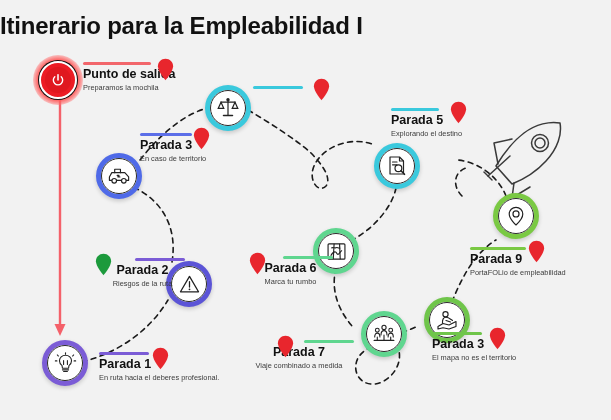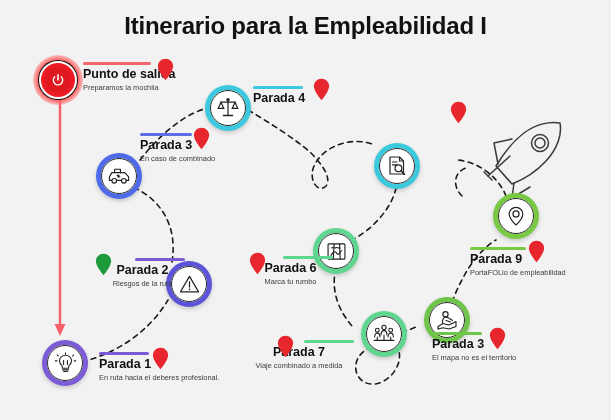--- a/index.html
+++ b/index.html
@@ -8,21 +8,21 @@
     background:#f2f2f2;
     font-family:"Liberation Sans", sans-serif;
     overflow:hidden;
     position:relative;
   }
   #stage{position:absolute;left:0;top:0;width:611px;height:420px;}
 
   
   .title{
     position:absolute;left:0;top:12px;width:611px;
-    text-align:center;
+    text-align:left;
     font-size:24px;font-weight:bold;color:#111111;
     letter-spacing:-0.2px;
   }
 
   
   #paths{position:absolute;left:0;top:0;width:611px;height:420px;}
 
   
   .node{
     position:absolute;
@@ -175,61 +175,65 @@
           <circle cx="12" cy="3.8" r="1.1" fill="#222"></circle>
           <path d="M 5 6.2 L 2.2 12.4 L 7.8 12.4 Z"></path>
           <path d="M 19 6.2 L 16.2 12.4 L 21.8 12.4 Z"></path>
           <line x1="7.5" y1="19.4" x2="16.5" y2="19.4" stroke-width="1.5"></line>
         </g>
       </svg>
     </div>
   </div>
   <div class="lbl" style="left:253px;top:86px;">
     <div class="accent" style="width:50px;background:#3ac9dd;"></div>
-    <div class="ttl">Parada 4</div>
   </div>
   <svg class="pin" style="left:313px;top:78px;" viewBox="0 0 17 23">
     <path d="M 8.5 0.8 C 4.2 0.8 0.9 4.1 0.9 8.3 C 0.9 13.6 8.5 22.3 8.5 22.3 C 8.5 22.3 16.1 13.6 16.1 8.3 C 16.1 4.1 12.8 0.8 8.5 0.8 Z" fill="#e8262d"></path>
   </svg>
 
   <div class="node" style="left:374px;top:143px;border:5px solid #3ac9dd;">
     <div class="inner">
       <svg width="24" height="24" viewBox="0 0 24 24">
         <g fill="none" stroke="#222" stroke-width="1.2" stroke-linejoin="round">
           <path d="M 5 3 L 14.5 3 L 18.5 7 L 18.5 20 L 5 20 Z"></path>
           <path d="M 14.5 3 L 14.5 7 L 18.5 7"></path>
           <line x1="7.5" y1="8" x2="12" y2="8" stroke-linecap="round"></line>
           <line x1="7.5" y1="10.8" x2="12" y2="10.8" stroke-linecap="round"></line>
           <circle cx="13.4" cy="14.2" r="3.4"></circle>
           <line x1="16" y1="16.8" x2="19.5" y2="20.3" stroke-width="1.6" stroke-linecap="round"></line>
         </g>
       </svg>
     </div>
   </div>
+  <div class="lbl" style="left:391px;top:108px;">
+    <div class="accent" style="width:48px;background:#3ac9dd;"></div>
+    <div class="ttl">Parada 5</div>
+    <div class="sub">Explorando el destino</div>
+  </div>
   <svg class="pin" style="left:450px;top:101px;" viewBox="0 0 17 23">
     <path d="M 8.5 0.8 C 4.2 0.8 0.9 4.1 0.9 8.3 C 0.9 13.6 8.5 22.3 8.5 22.3 C 8.5 22.3 16.1 13.6 16.1 8.3 C 16.1 4.1 12.8 0.8 8.5 0.8 Z" fill="#e8262d"></path>
   </svg>
 
   <div class="node" style="left:96px;top:153px;border:5px solid #4f6ae8;">
     <div class="inner">
       <svg width="25" height="25" viewBox="0 0 26 26">
         <g fill="none" stroke="#222" stroke-width="1.2" stroke-linejoin="round" stroke-linecap="round">
           <path d="M 2.5 17 L 2.5 13.5 L 5 9 L 18.5 9 L 22.5 13.5 L 22.5 17 L 19.5 17 L 6 17 Z"></path>
           <path d="M 8 9 L 8 5.5 L 14 5.5 L 14 9"></path>
           <circle cx="7.5" cy="17.5" r="2.4" fill="#fff"></circle>
           <circle cx="17.5" cy="17.5" r="2.4" fill="#fff"></circle>
           <path d="M 10.5 11.8 L 12.5 11.8 L 11.2 13.4 L 13.4 13.4"></path>
         </g>
       </svg>
     </div>
   </div>
   <div class="lbl" style="left:140px;top:133px;">
     <div class="accent" style="width:52px;background:#5b6ee8;"></div>
     <div class="ttl">Parada 3</div>
-    <div class="sub">En caso de combinado</div>
+    <div class="sub">En caso de territorio</div>
   </div>
   <svg class="pin" style="left:193px;top:127px;" viewBox="0 0 17 23">
     <path d="M 8.5 0.8 C 4.2 0.8 0.9 4.1 0.9 8.3 C 0.9 13.6 8.5 22.3 8.5 22.3 C 8.5 22.3 16.1 13.6 16.1 8.3 C 16.1 4.1 12.8 0.8 8.5 0.8 Z" fill="#e8262d"></path>
   </svg>
 
   <div class="node" style="left:493px;top:193px;border:5px solid #7ac943;">
     <div class="inner">
       <svg width="22" height="22" viewBox="0 0 24 24">
         <g fill="none" stroke="#222" stroke-width="1.3" stroke-linejoin="round">
           <path d="M 12 2.5 C 7.9 2.5 4.6 5.8 4.6 9.9 C 4.6 15.2 12 21.8 12 21.8 C 12 21.8 19.4 15.2 19.4 9.9 C 19.4 5.8 16.1 2.5 12 2.5 Z"></path>

